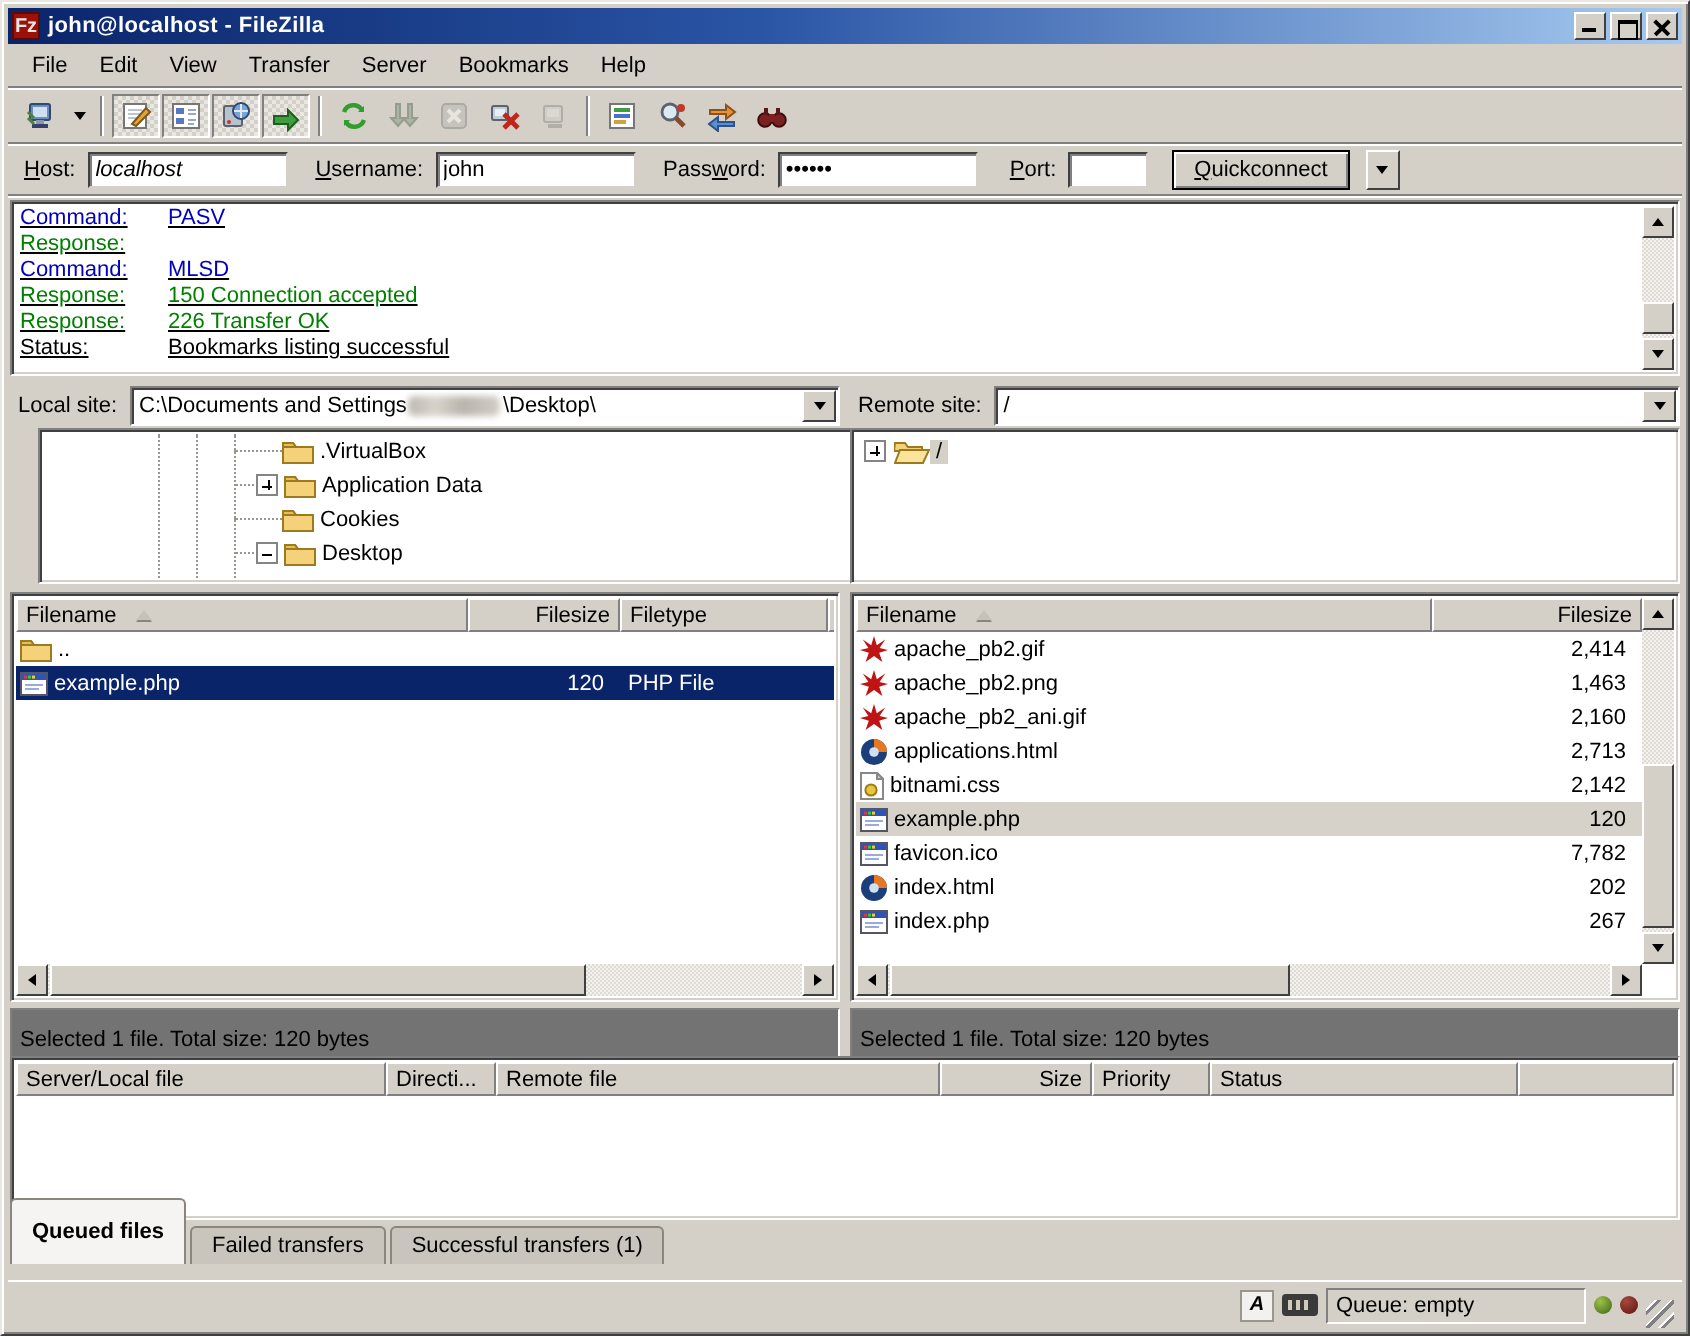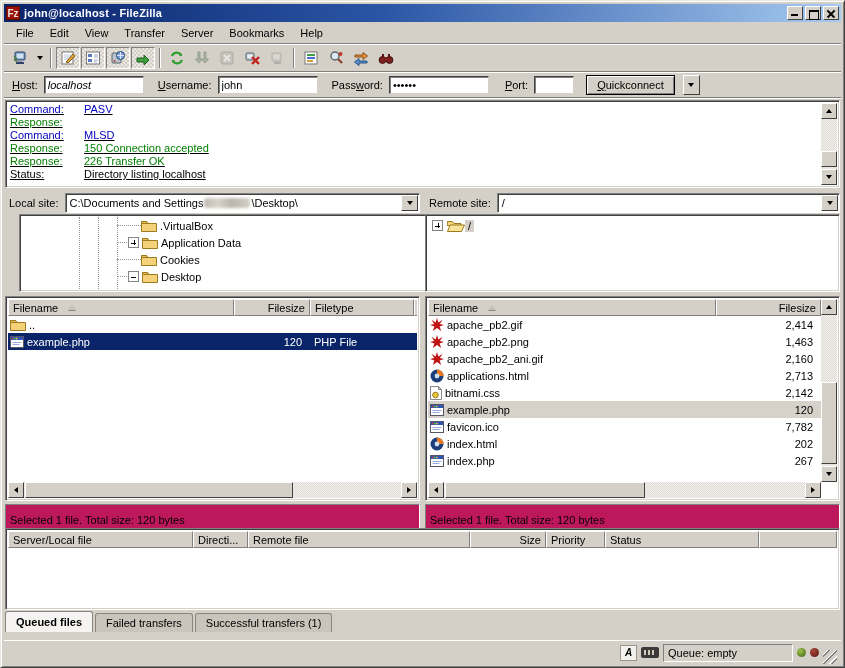--- a/index.html
+++ b/index.html
@@ -91,29 +91,29 @@
   .hcell{border:1px solid;border-color:#fff #808080 #808080 #fff;display:flex;align-items:center;
     padding:0 4px;white-space:nowrap;overflow:hidden;}
   .hcell.right{justify-content:flex-end;}
   .sort-asc{width:0;height:0;border-left:4px solid transparent;border-right:4px solid transparent;
     border-bottom:5px solid #c6c2ba;margin-left:10px;filter:drop-shadow(0 1px 0 #8a867e);}
   .lrow{display:flex;align-items:center;height:17px;white-space:nowrap;}
   .lrow .name{display:flex;align-items:center;gap:3px;padding-left:2px;overflow:hidden;}
   .lrow .num{text-align:right;padding-right:8px;}
   .sel-active{background:#0a246a;color:#fff;}
   .sel-inactive{background:#d6d2ca;}
-  .statusline{position:absolute;top:503px;height:32px;background:#be185d;
+  .statusline{position:absolute;top:503px;height:32px;background:#737373;
     border:1px solid;border-color:#808080 #fff #fff #808080;display:flex;align-items:center;padding-left:4px;}
   
   .queue{position:absolute;left:4px;top:527px;right:4px;height:82px;}
   .queue-inner{position:absolute;inset:2px;background:#fff;overflow:hidden;}
   .tabs{position:absolute;left:4px;top:611px;height:20px;display:flex;align-items:flex-end;gap:2px;}
   .tab{height:19px;padding:0 10px;display:flex;align-items:center;background:#c9c5bd;
     border:1px solid #8a867e;border-bottom:none;border-radius:3px 3px 0 0;}
-  .tab.active{background:#f5f4f2;font-weight:bold;height:21px;border-color:#8a867e;}
+  .tab.active{background:#f5f4f2;font-weight:bold;height:33px;border-color:#8a867e;}
   
   .bottombar{position:absolute;left:3px;right:3px;bottom:3px;height:24px;border-top:1px solid #fff;
     display:flex;align-items:center;justify-content:flex-end;gap:4px;padding:0 4px;}
   .dtype{width:17px;height:16px;background:#f2f1ee;border:1px solid #9a968e;display:flex;
     align-items:center;justify-content:center;font-style:italic;font-weight:bold;font-size:10px;}
   .speed{width:18px;height:11px;background:#3a3a3a;border-radius:2px;position:relative;}
   .speed::after{content:"";position:absolute;left:3px;top:3px;right:3px;height:5px;
     background:repeating-linear-gradient(90deg,#cfcab9 0 2px,#3a3a3a 2px 4px);}
   .qstatus{width:130px;height:18px;border:1px solid;border-color:#808080 #fff #fff #808080;
     display:flex;align-items:center;padding-left:4px;background:#d4d0c8;}
@@ -300,21 +300,21 @@
       <div class="log-line">
           <span class="log-label c-resp">Response:</span>
           <span class="c-resp">150 Connection accepted</span>
         </div>
       <div class="log-line">
           <span class="log-label c-resp">Response:</span>
           <span class="c-resp">226 Transfer OK</span>
         </div>
       <div class="log-line">
           <span class="log-label c-stat">Status:</span>
-          <span class="c-stat">Directory listing localhost</span>
+          <span class="c-stat">Bookmarks listing successful</span>
         </div>
     </div>
     <div class="vscroll">
       <div class="sb-btn" style="top:0">
           <span class="tri-up-s"></span>
         </div>
       <div class="sb-thumb" style="bottom:18px;height:16px"></div>
       <div class="sb-btn" style="bottom:0">
           <span class="tri-dn"></span>
         </div>

